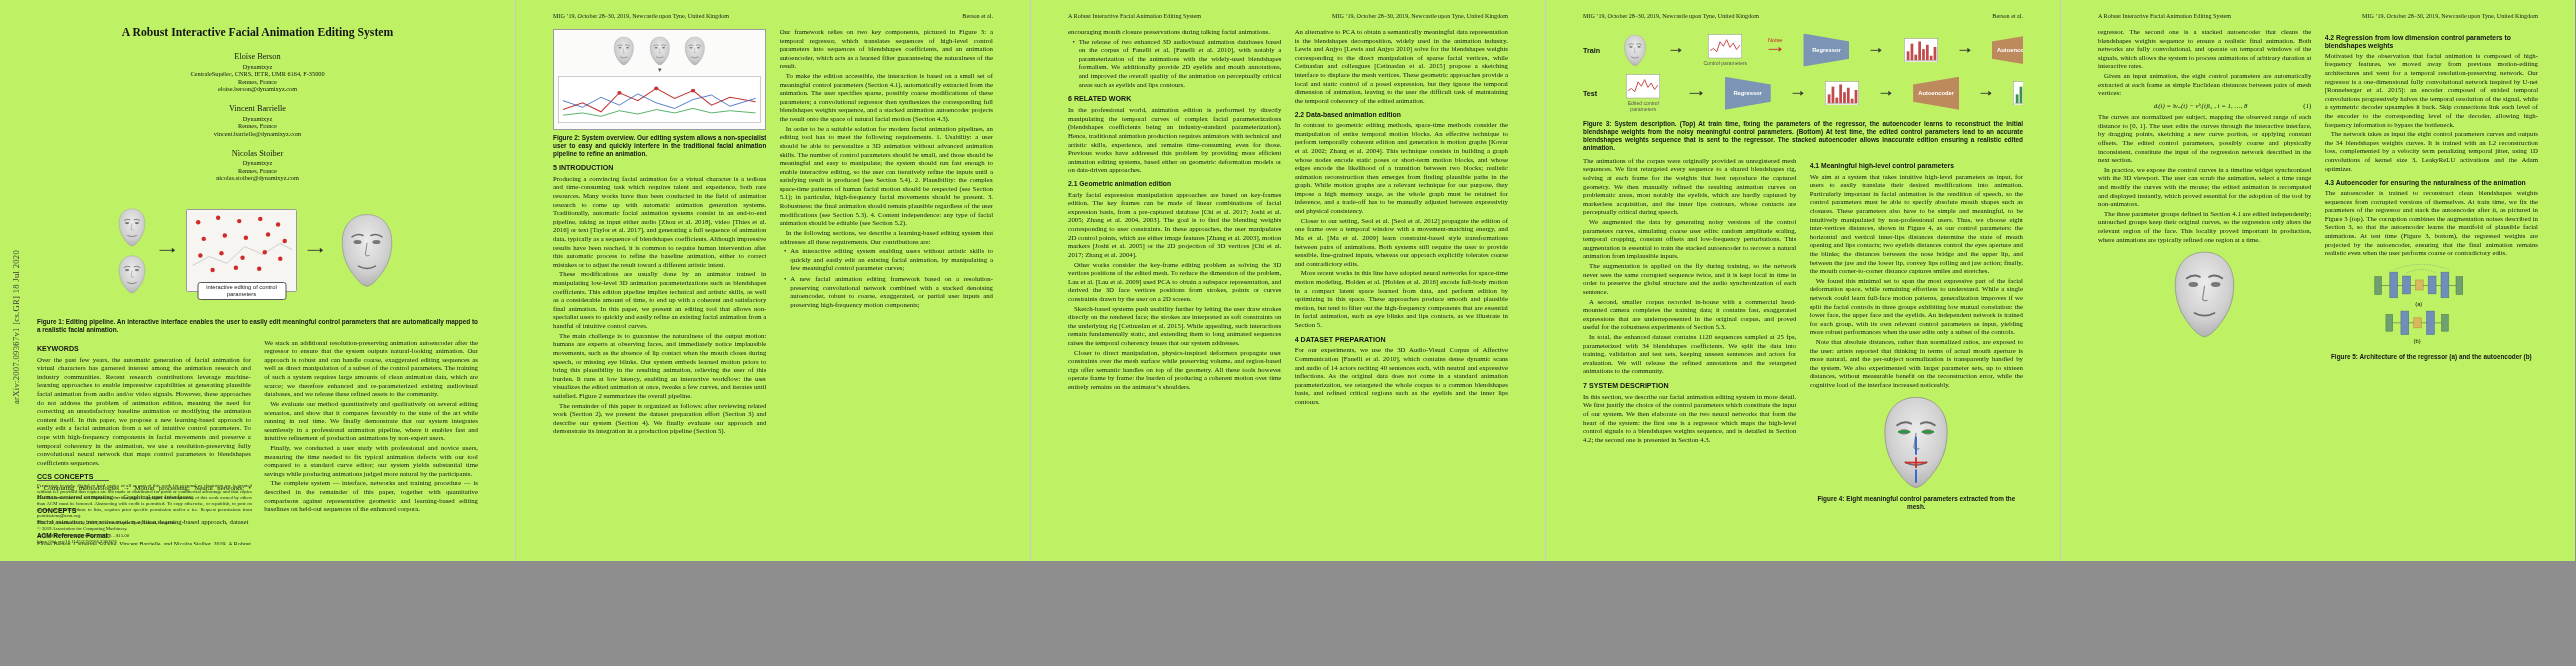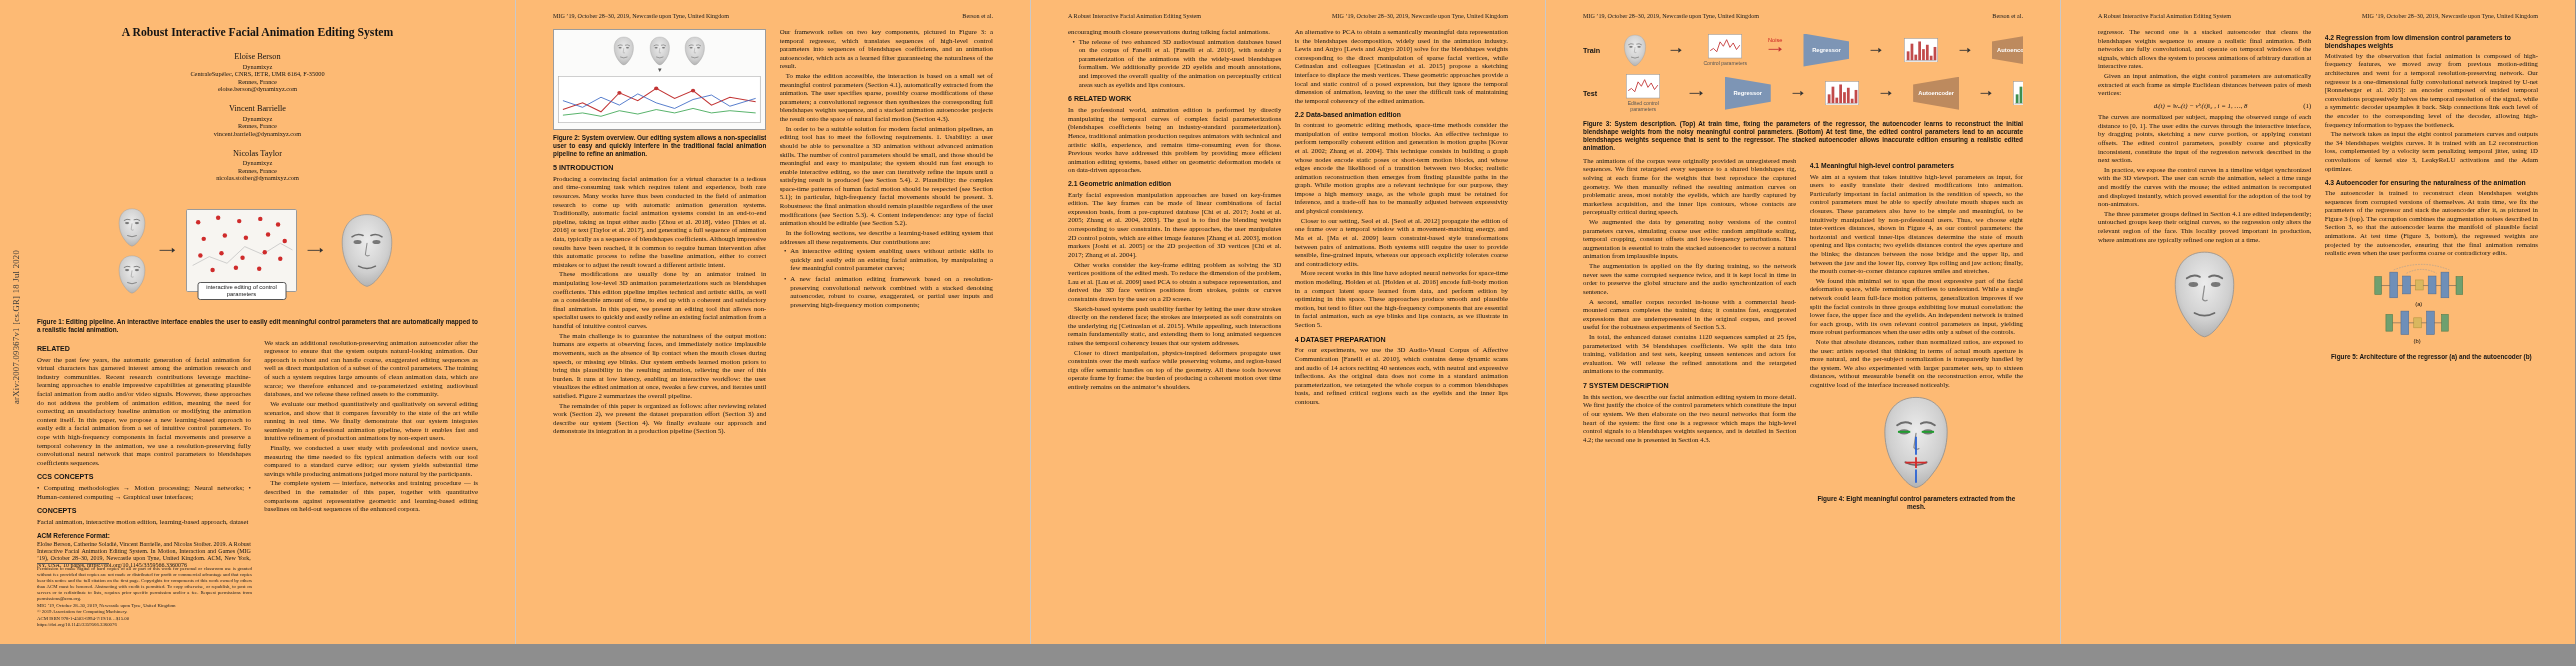--- a/index.html
+++ b/index.html
@@ -1,18 +1,18 @@
 <!DOCTYPE html>
 <html style="font-size:9px"><head>
 <meta charset="utf-8">
 <style>
   *{box-sizing:border-box;margin:0;padding:0}
   body{width:2576px;height:667px;background:#8e8e8e;font-family:"Liberation Serif",serif;color:#141414;overflow:hidden}
   .sheet{display:flex;width:2576px;height:667px}
-  .page{width:515px;height:644px;background:#fdba74;position:relative;flex:0 0 515px}
+  .page{width:515px;height:561px;background:#bef264;position:relative;flex:0 0 515px}
   .page + .page{border-left:0.6px solid #c9c9c9}
   .runhead{position:absolute;top:13.3px;left:37px;right:37px;display:flex;justify-content:space-between;font-size:6.1px;color:#1a1a1a}
   .pb{position:absolute;left:37px;right:37px;top:28px;bottom:15.6px;overflow:hidden}
   .pb1{top:19px}
   .cols{display:flex;gap:13.3px;height:100%}
   .col{flex:1 1 0;min-width:0;overflow:hidden}
   .title{text-align:center;font-weight:bold;font-size:11.7px;margin-top:6.7px}
   .authors{display:grid;grid-template-columns:1fr;column-gap:16.7px;row-gap:11px;margin:13.3px 22px 0;text-align:center}
   .aname{font-size:8.3px;margin-bottom:1.7px}
   .aline{font-size:6.3px;line-height:7.6px}
@@ -80,21 +80,21 @@
             <div class="aline">Rennes, France</div>
             <div class="aline">eloise.berson@dynamixyz.com</div>
           </div>
           <div class="auth">
             <div class="aname">Vincent Barrielle</div>
             <div class="aline">Dynamixyz</div>
             <div class="aline">Rennes, France</div>
             <div class="aline">vincent.barrielle@dynamixyz.com</div>
           </div>
           <div class="auth">
-            <div class="aname">Nicolas Taylor</div>
+            <div class="aname">Nicolas Stoiber</div>
             <div class="aline">Dynamixyz</div>
             <div class="aline">Rennes, France</div>
             <div class="aline">nicolas.stoiber@dynamixyz.com</div>
           </div>
         </div>
       <div id="fig1slot">
           <div class="fig1">
             <div class="facecol">
               <svg width="34" height="41" viewBox="0 0 100 118" style="flex:0 0 auto">
   <path d="M50 4 C73 4 88 21 88 46 C88 64 83 79 74 92 C66 103 59 112 50 114 C41 112 34 103 26 92 C17 79 12 64 12 46 C12 21 27 4 50 4 Z" fill="url(#faceGrad)" stroke="#909090" stroke-width="1"></path>
@@ -157,21 +157,21 @@
   <ellipse cx="64.5" cy="46" rx="6.2" ry="3.2" fill="#777"></ellipse>
   <path d="M50 48 L47.5 65 Q49.5 68.5 53.5 66.5" stroke="#8d8d8d" stroke-width="1.6" fill="none" stroke-linecap="round"></path>
   <path d="M37 83 Q50 90 63 83" stroke="#6a6a6a" stroke-width="2.2" fill="none" stroke-linecap="round"></path>
 
   </svg>
           </div>
         </div>
       <div class="cap" style="margin-top:12.2px">Figure 1: Editing pipeline. An interactive interface enables the user to easily edit meaningful control parameters that are automatically mapped to a realistic facial animation.</div>
       <div class="cols">
         <div class="col" id="p1L">
-            <div class="h1">RELATED</div>
+            <div class="h1">KEYWORDS</div>
             <p class="p">Over the past few years, the automatic generation of facial animation for virtual characters has garnered interest among the animation research and industry communities. Recent research contributions leverage machine-learning approaches to enable impressive capabilities at generating plausible facial animation from audio and/or video signals. However, these approaches do not address the problem of animation edition, meaning the need for correcting an unsatisfactory baseline animation or modifying the animation content itself. In this paper, we propose a new learning-based approach to easily edit a facial animation from a set of intuitive control parameters. To cope with high-frequency components in facial movements and preserve a temporal coherency in the animation, we use a resolution-preserving fully convolutional neural network that maps control parameters to blendshapes coefficients sequences.</p>
             <div class="h1">CCS CONCEPTS</div>
             <p class="p">• Computing methodologies → Motion processing; Neural networks; • Human-centered computing → Graphical user interfaces;</p>
             <div class="h1">CONCEPTS</div>
             <p class="p">Facial animation, interactive motion edition, learning-based approach, dataset</p>
             <div class="h3">ACM Reference Format:</div>
             <p class="refp">Eloïse Berson, Catherine Soladié, Vincent Barrielle, and Nicolas Stoiber. 2019. A Robust Interactive Facial Animation Editing System. In Motion, Interaction and Games (MIG ’19), October 28–30, 2019, Newcastle upon Tyne, United Kingdom. ACM, New York, NY, USA, 10 pages. https://doi.org/10.1145/3359566.3360076</p>
           </div>
         <div class="col" id="p1R">
             <p class="p">We stack an additional resolution-preserving animation autoencoder after the regressor to ensure that the system outputs natural-looking animation. Our approach is robust and can handle coarse, exaggerated editing sequences as well as direct manipulation of a subset of the control parameters. The training of such a system requires large amounts of clean animation data, which are scarce; we therefore enhanced and re-parameterized existing audiovisual databases, and we release these refined assets to the community.</p>

